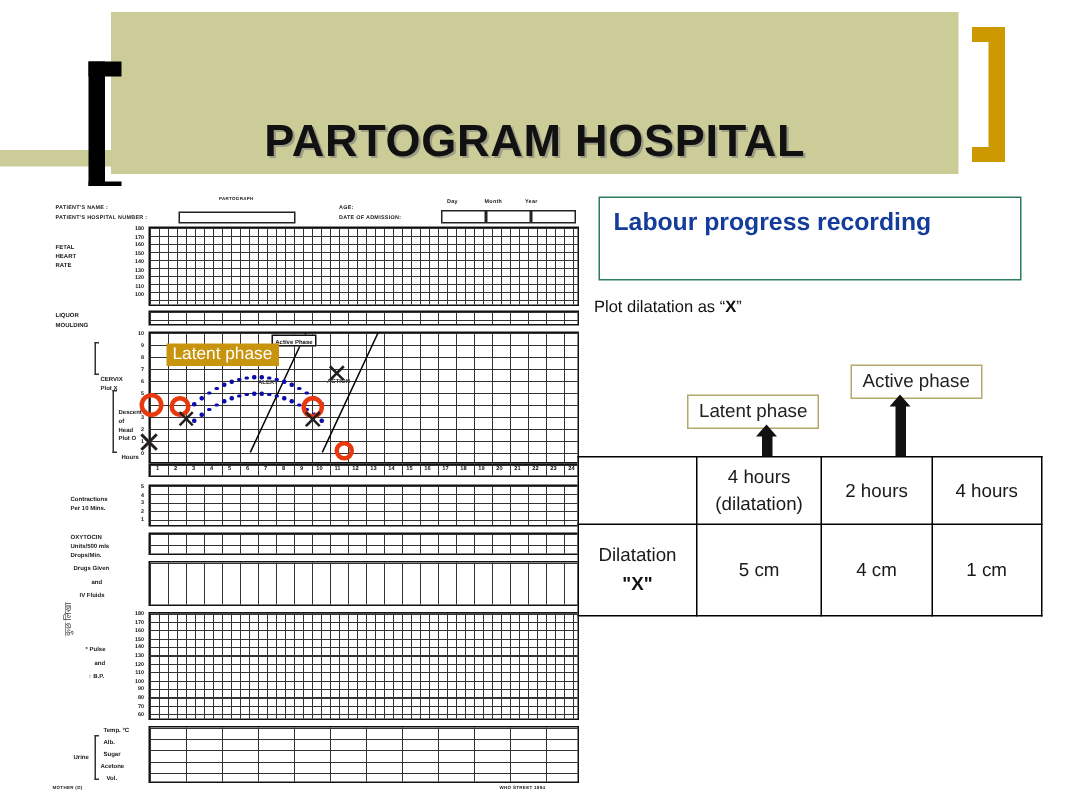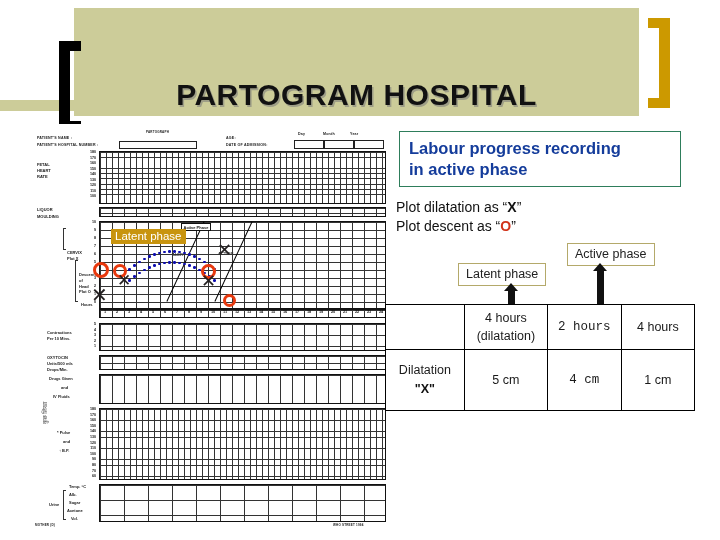--- a/index.html
+++ b/index.html
@@ -204,21 +204,21 @@
     font-weight: bold;
     line-height: 1.28;
     white-space: nowrap;
   }
   #plot-instructions {
     position: absolute;
     left: 396px; top: 198px;
     width: 300px;
   }
   #plot-instructions .line {
-    font-size: 14px;
+    font-size: 11px;
     color: #111;
     line-height: 1.35;
     white-space: nowrap;
   }
   #plot-instructions .sym-x {
     font-weight: bold;
     color: #111;
   }
   #plot-instructions .sym-o {
     font-weight: bold;
@@ -267,21 +267,21 @@
   #phase-table td {
     border: 1.6px solid #000000;
     font-size: 12.5px;
     color: #1a1a1a;
     text-align: center;
     vertical-align: middle;
     padding: 2px 3px;
   }
   #phase-table td.corner { width: 74px; }
   #phase-table td.c0 { width: 78px; }
-  #phase-table td.c1 { width: 70px; font-family: Liberation Mono, monospace; }
+  #phase-table td.c1 { width: 70px; }
   #phase-table td.c2 { width: 70px; }
   .row-head { line-height: 1.5; }
   .row-head .sym {
     font-weight: bold;
     display: block;
   }
   .sym.x { color: #111; }
   .sym.o { color: #D1341B; }
   .hdr-cell { height: 40px; line-height: 1.45; }
   .data-cell { height: 56px; }
@@ -471,26 +471,24 @@
   <div class="mark-o" style="left:190px; top:170px; width:13px; height:13px;"></div>
 
   <div class="mark-x" style="left:58px;  top:161px; font-size:20px;">✕</div>
   <div class="mark-x" style="left:84px;  top:148px; font-size:17px;">✕</div>
   <div class="mark-x" style="left:168px; top:148px; font-size:18px;">✕</div>
   <div class="mark-x" style="left:184px; top:117px; font-size:18px;">✕</div>
 </div>
 
 <div id="callout-progress">
   <div class="line">Labour progress recording</div>
-  <div class="line">in active phase</div>
 </div>
 
 <div id="plot-instructions">
   <div class="line"><span>Plot dilatation as “</span><span class="sym-x">X</span><span>”</span></div>
-  <div class="line"><span>Plot descent as  “</span><span class="sym-o">O</span><span>”</span></div>
 </div>
 
 <div class="phase-tag" id="tag-active">Active phase</div>
 <div class="phase-tag" id="tag-latent">Latent phase</div>
 <div class="arrow-up" id="arrow-active"></div>
 <div class="arrow-up" id="arrow-latent"></div>
 
 <table id="phase-table">
   <tbody>
       <tr>

